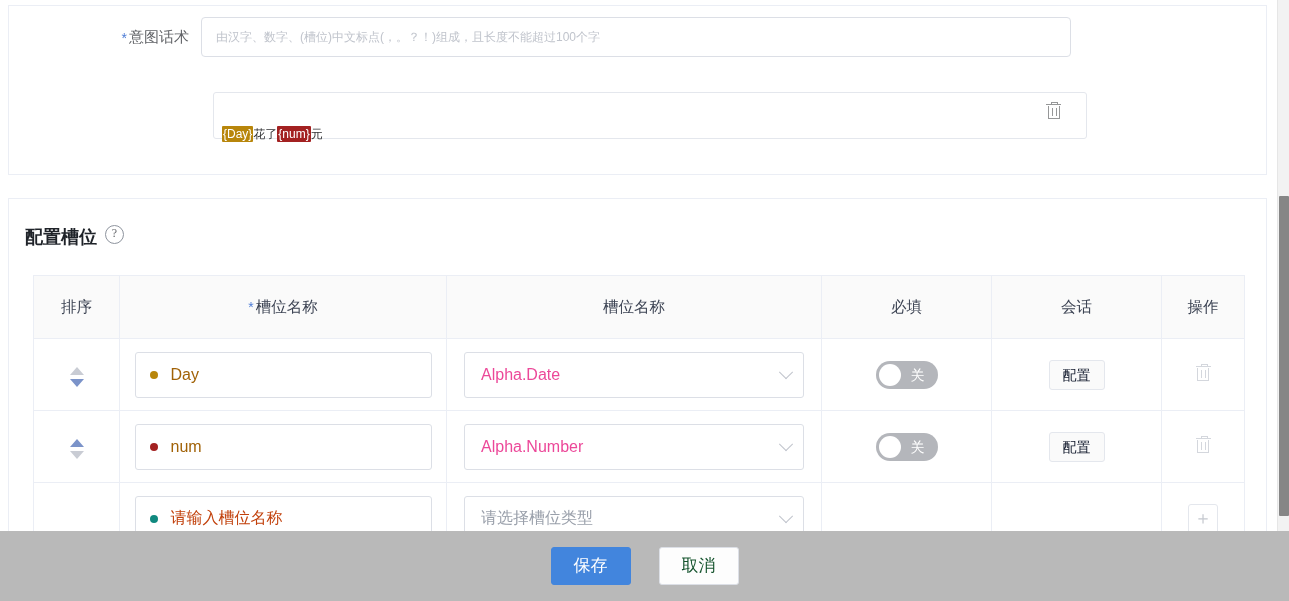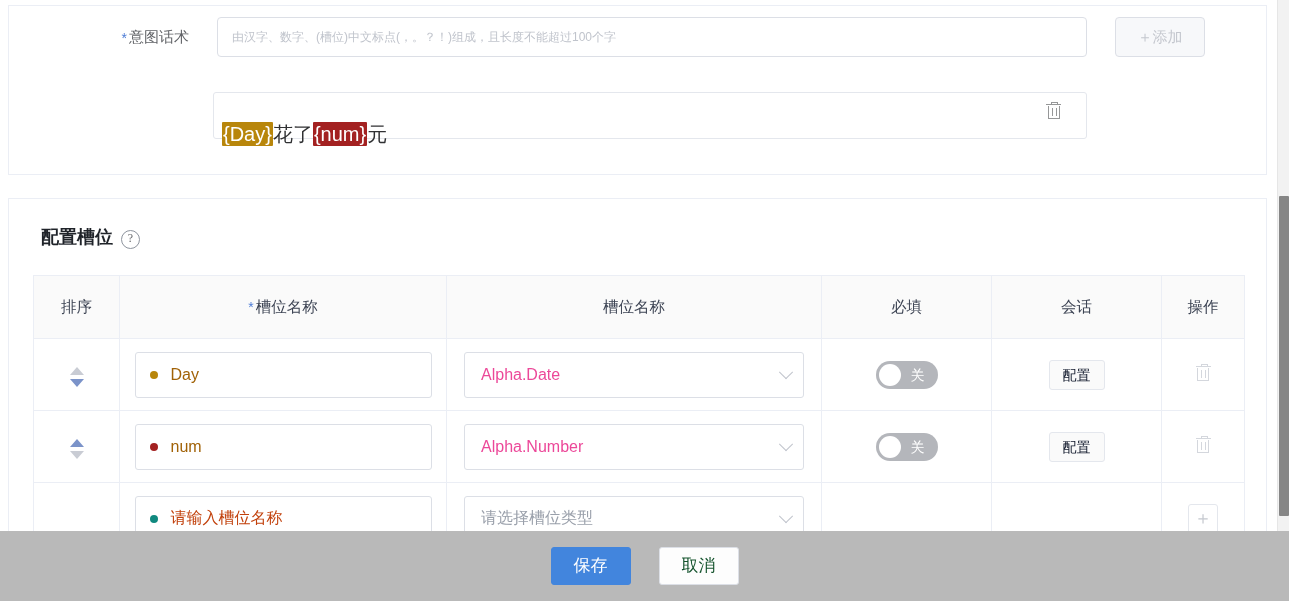--- a/index.html
+++ b/index.html
@@ -47,21 +47,21 @@
     width: 1259px;
     height: 340px;
   }
 
   
   .form-row {
     position: absolute;
     display: flex;
     align-items: flex-start;
   }
-  #row-utterance { left: 88px; top: 11px; gap: 16px; }
+  #row-utterance { left: 88px; top: 11px; }
   .form-label {
     width: 104px;
     text-align: right;
     padding-right: 12px;
     box-sizing: border-box;
     font-size: 15px;
     color: #606266;
     line-height: 40px;
     font-weight: 400;
     white-space: nowrap;
@@ -110,21 +110,21 @@
     height: 47px;
     border: 1px solid #e4e7ed;
     border-radius: 3px;
     box-sizing: border-box;
     background: #fff;
     display: flex;
     align-items: center;
     padding: 0 8px;
   }
   .utt-text {
-    font-size: 20px;
+    font-size: 12px;
     color: #303133;
     line-height: 22px;
     letter-spacing: 0px;
     flex: 1;
     white-space: nowrap;
     margin-top: 36px;
   }
   .slot-tag {
     color: #ffffff;
     padding: 1px 1px;
@@ -171,27 +171,27 @@
     top: 2px;
     width: 1.2px; height: 8px;
     background: currentColor;
   }
   .trash .body:before { left: 3px; }
   .trash .body:after  { left: 7px; }
 
   
   #slots-title {
     position: absolute;
-    left: 32px;
+    left: 16px;
     top: 26px;
     font-size: 18px;
     font-weight: bold;
     color: #1f2329;
     display: flex;
-    align-items: flex-end;
+    align-items: flex-start;
     white-space: nowrap;
   }
   .help-icon {
     display: inline-block;
     margin-left: 8px;
     width: 17px; height: 17px;
     border: 1px solid #8e949e;
     border-radius: 50%;
     color: #606266;
     font-size: 12px;
@@ -426,21 +426,20 @@
 
 <div id="page">
 
   <div class="card" id="card-utterance">
 
     <div class="form-row" id="row-utterance">
       <div class="form-label">
         <span class="req-star">*</span><span>意图话术</span>
       </div>
       <div class="text-input">由汉字、数字、(槽位)中文标点(，。？！)组成，且长度不能超过100个字</div>
-      <div class="add-btn">＋添加</div>
     </div>
 
     <div id="utt-item">
       <div class="utt-text">
         <span class="slot-tag" style="background: rgb(184, 134, 11);">{Day}</span><span>花了</span><span class="slot-tag" style="background: rgb(163, 33, 33);">{num}</span><span>元</span>
       </div>
       <div class="utt-del">
         <span class="trash">
           <span class="handle"></span><span class="lid"></span><span class="body"></span>
         </span>

